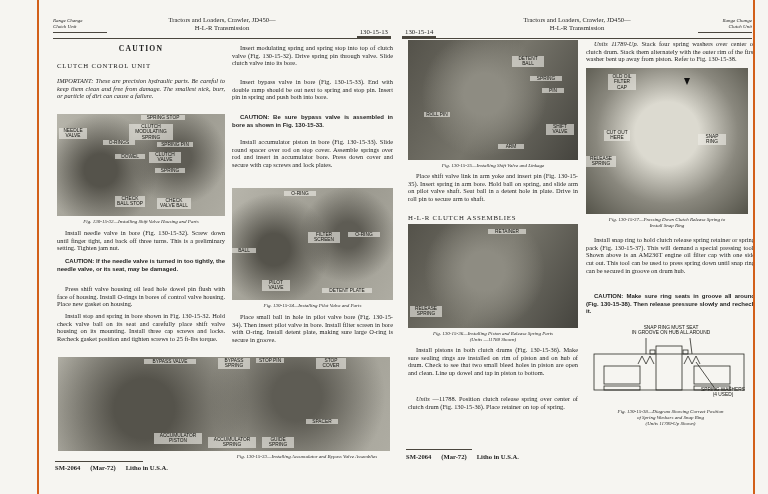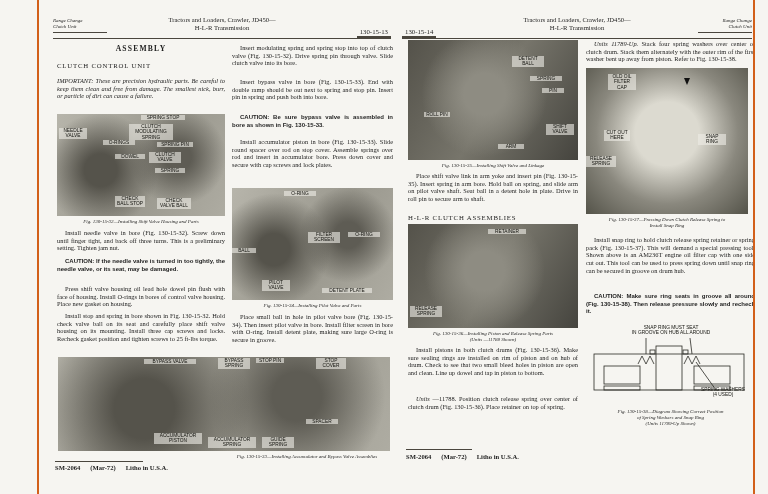--- a/index.html
+++ b/index.html
@@ -56,21 +56,21 @@
         <div>Range Change</div>
         <div>Clutch Unit</div>
       </div>
       <div class="titles">
         <div>Tractors and Loaders, Crawler, JD450—</div>
         <div>H-L-R Transmission</div>
       </div>
       <div class="pageno" style="right:0;">130-15-13</div>
     </div>
 
-    <div class="head1" style="left:12px;top:44px;width:168px;">ASSEMBLY</div>
+    <div class="head1" style="left:12px;top:44px;width:168px;">CAUTION</div>
     <div class="head2" style="left:12px;top:62px;">CLUTCH CONTROL UNIT</div>
     <div class="p ital noind" style="left:12px;top:77px;width:168px;">IMPORTANT: These are precision hydraulic parts. Be careful to keep them clean and free from damage. The smallest nick, burr, or particle of dirt can cause a failure.</div>
 
     <div class="photo ph-a" style="left:12px;top:114px;width:168px;height:102px;">
       <div class="co" style="left:2px;top:14px;width:26px;">NEEDLE VALVE</div>
       <div class="co" style="left:46px;top:26px;width:30px;">O-RINGS</div>
       <div class="co" style="left:84px;top:1px;width:42px;">SPRING STOP</div>
       <div class="co" style="left:72px;top:10px;width:42px;">CLUTCH MODULATING SPRING</div>
       <div class="co" style="left:100px;top:28px;width:34px;">SPRING PIN</div>
       <div class="co" style="left:58px;top:40px;width:28px;">DOWEL</div>

